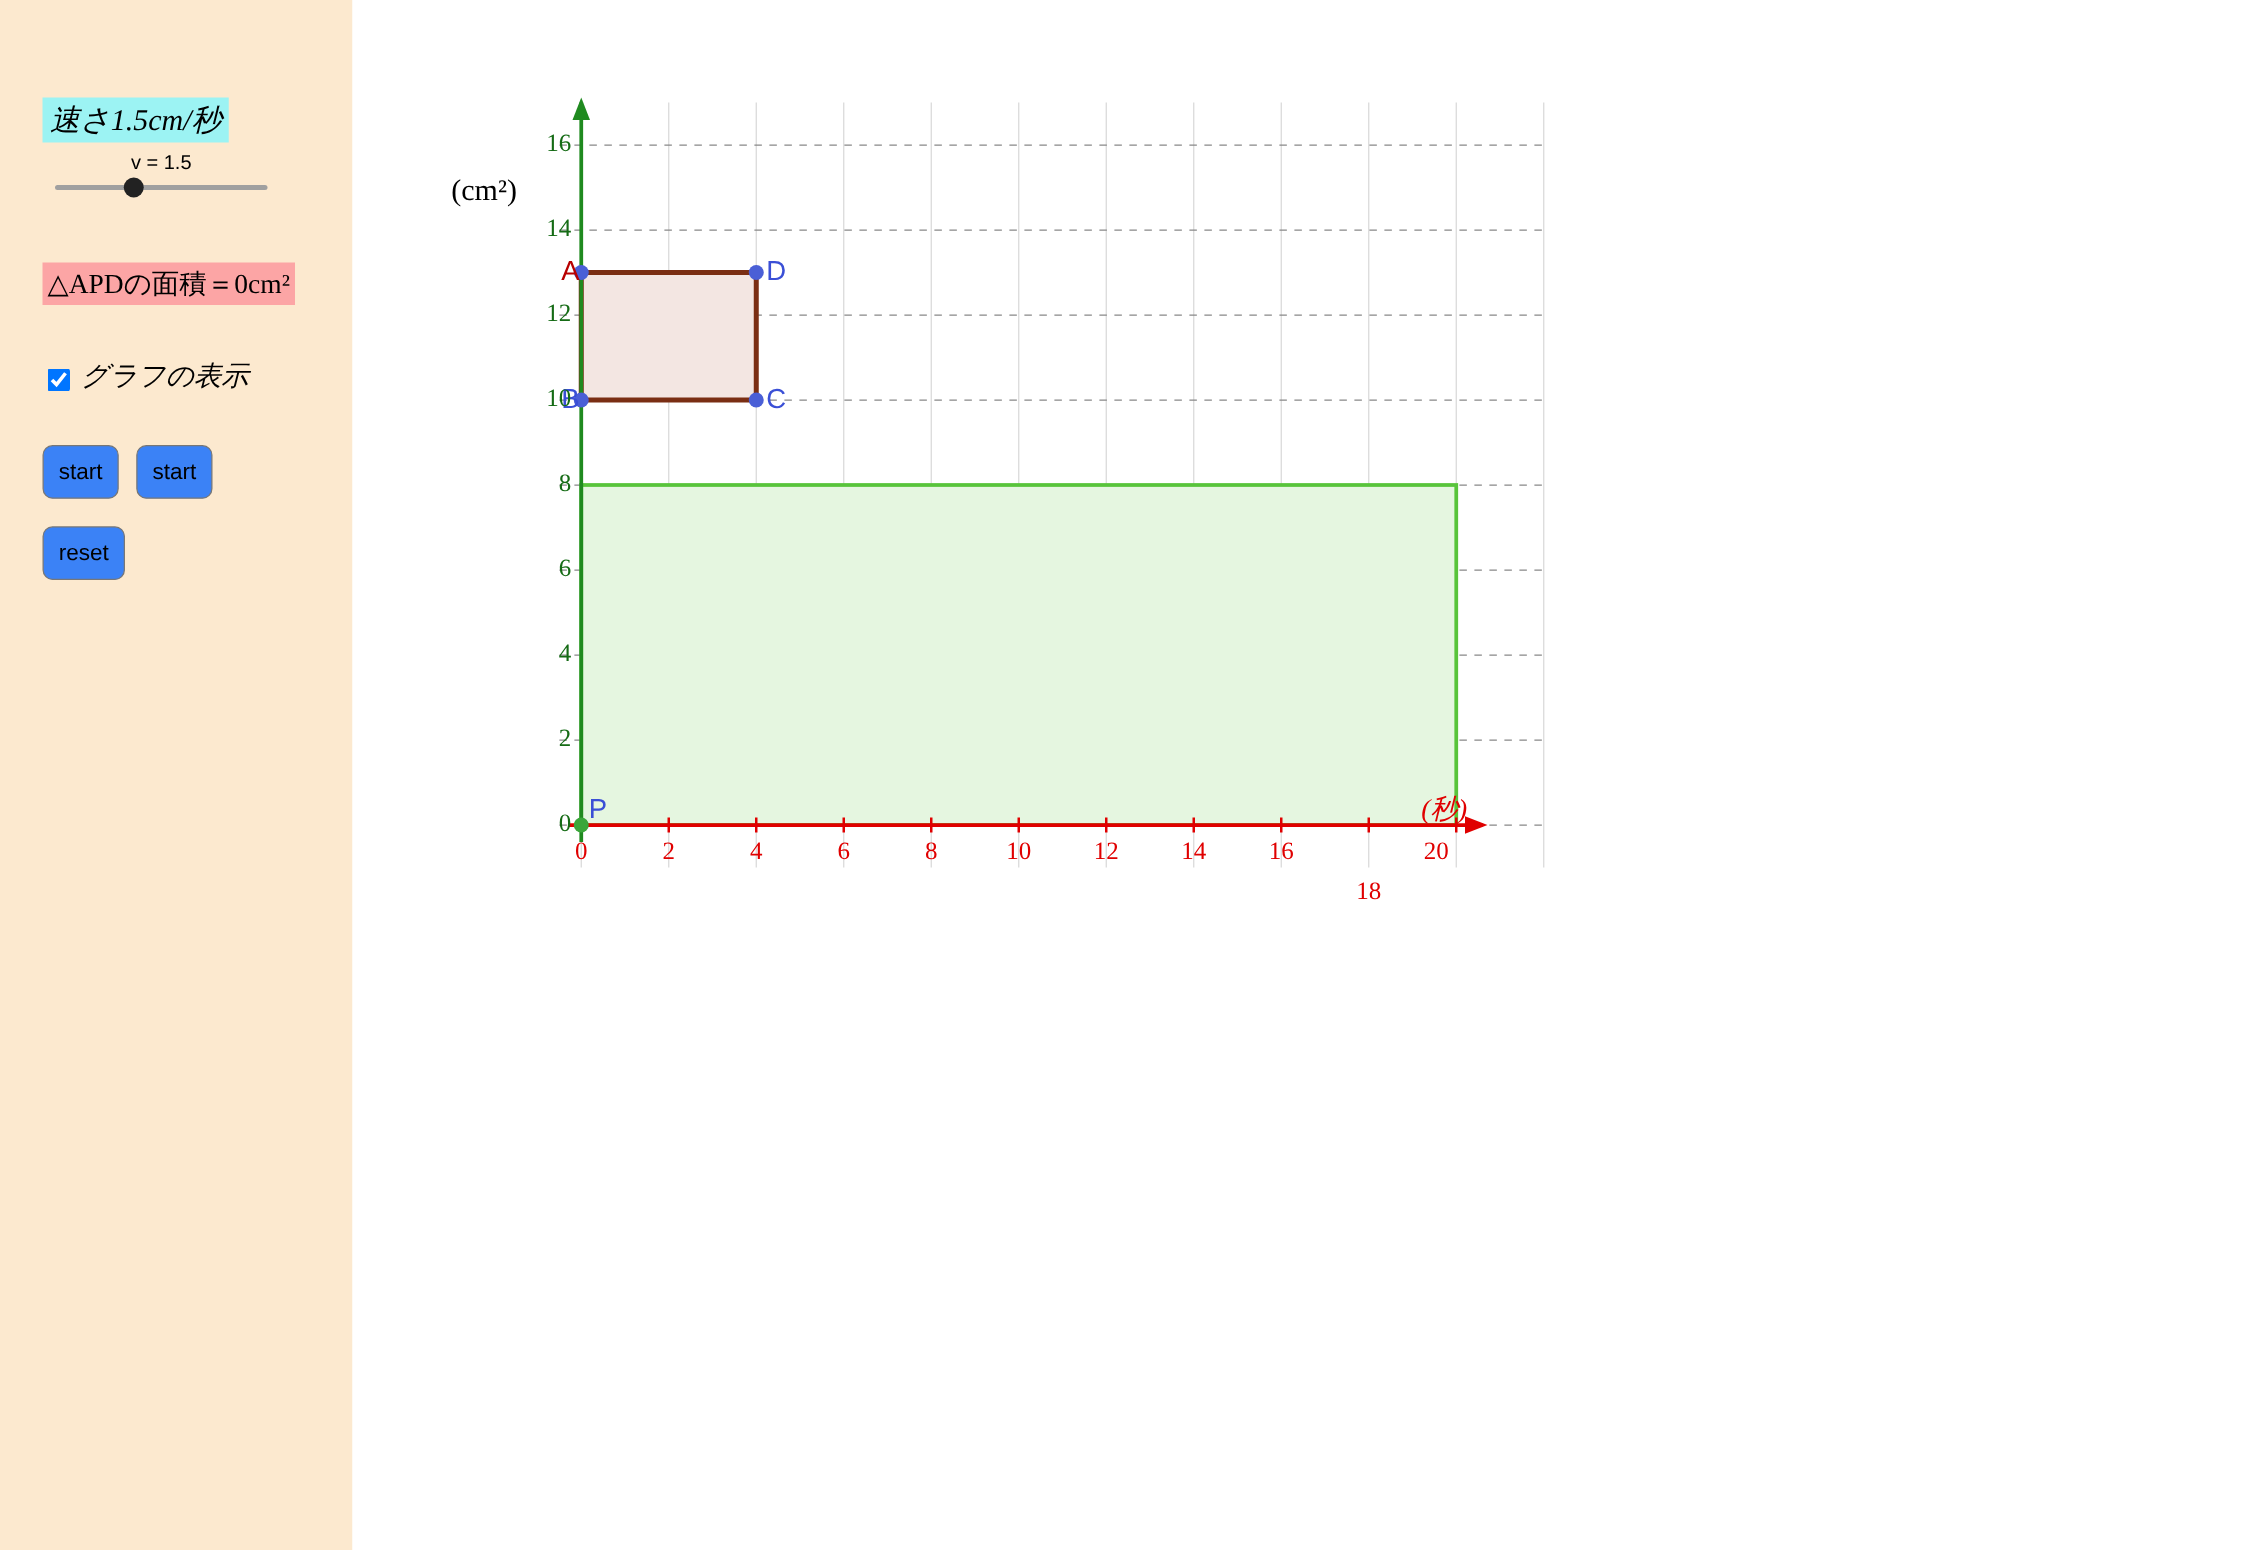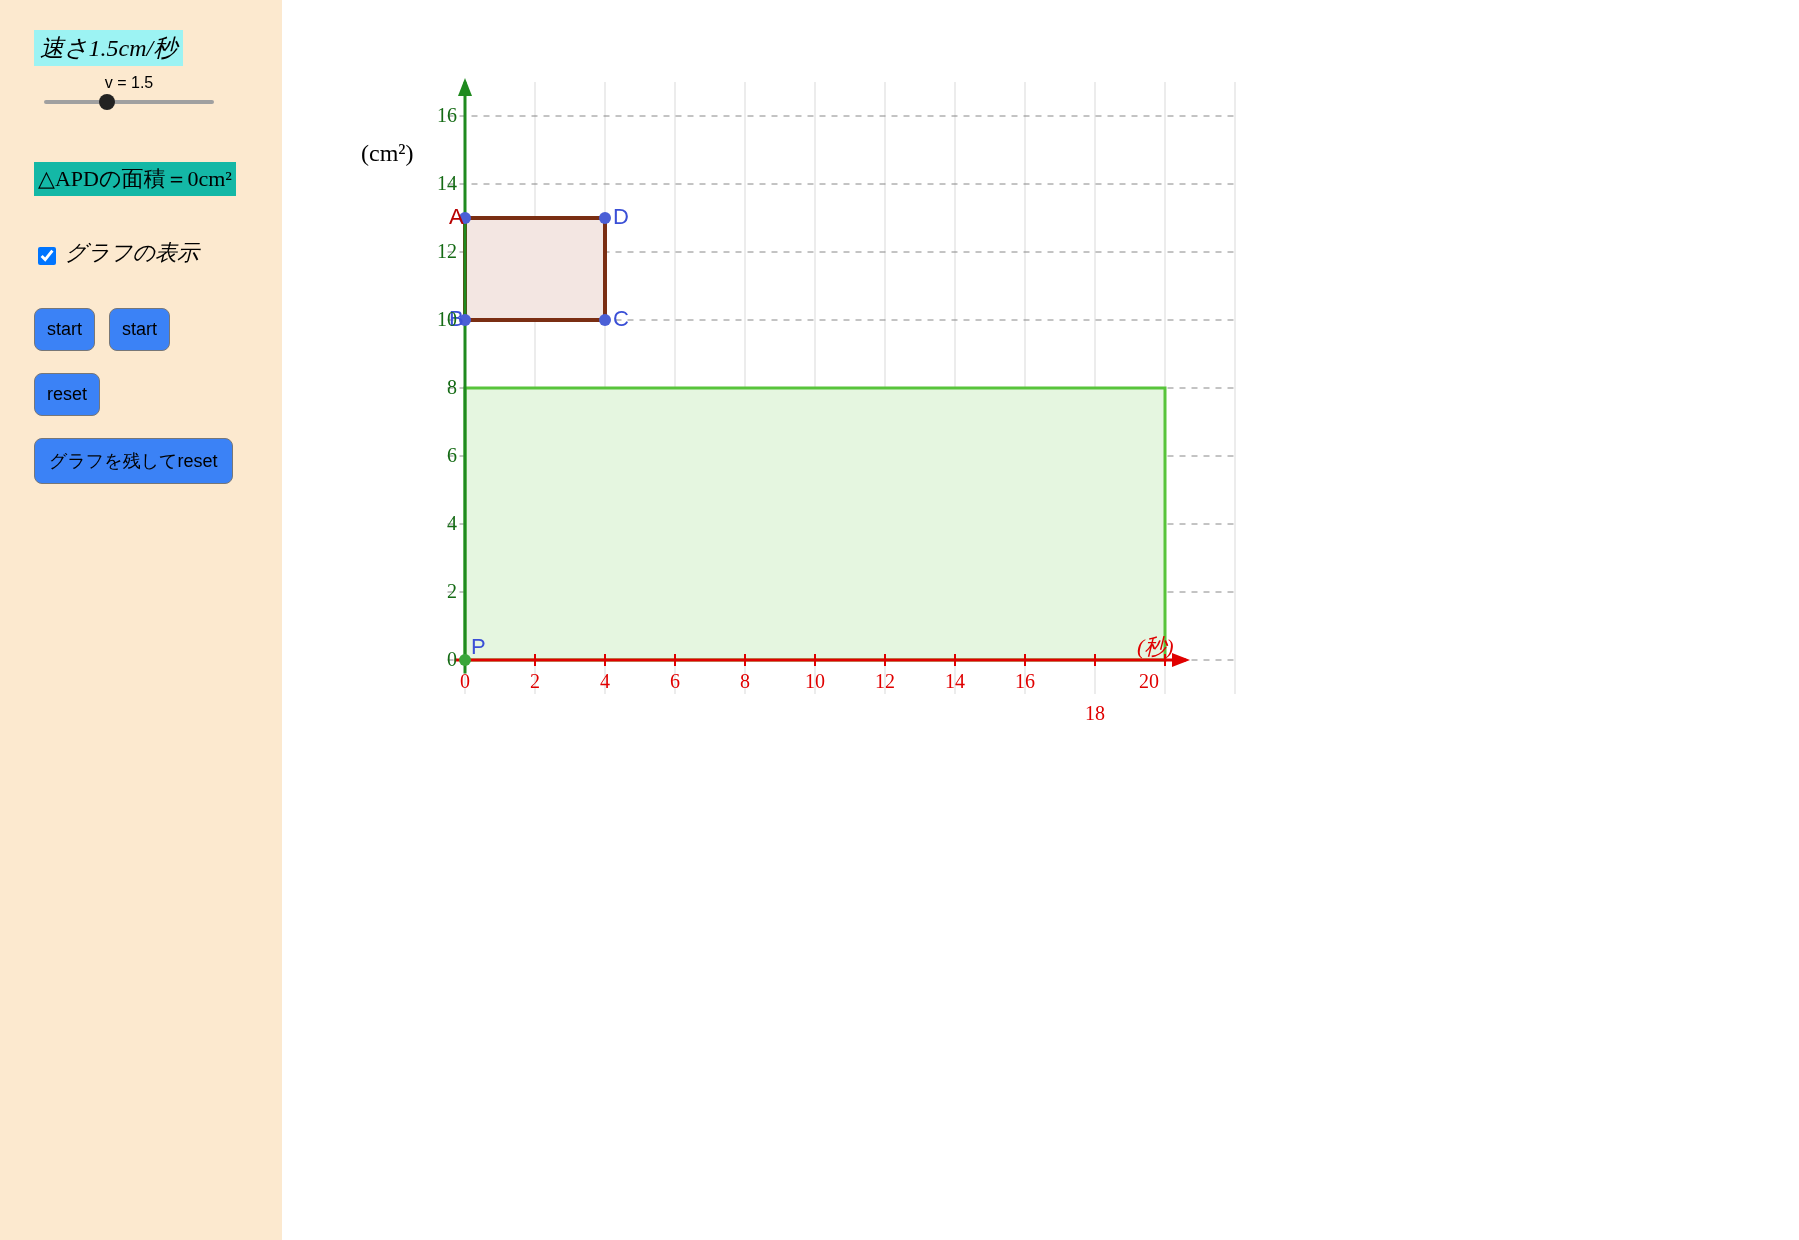--- a/index.html
+++ b/index.html
@@ -8,21 +8,21 @@
     font-family: "Times New Roman", serif;
     background: #fff;
     width: 1799px;
     height: 1240px;
     display: flex;
   }
   .sidebar {
     width: 282px;
     height: 100%;
     background: #fce9cf;
-    padding: 30px 34px 0 34px;
+    padding: 78px 34px 0 34px;
     display: flex;
     flex-direction: column;
     align-items: flex-start;
   }
   .speed-label {
     background: #9cf3f3;
     font-size: 24px;
     font-style: italic;
     padding: 2px 6px;
     margin-bottom: 8px;
@@ -52,21 +52,21 @@
   }
   .slider .thumb {
     position: absolute;
     top: 0;
     width: 16px; height: 16px;
     border-radius: 50%;
     background: #222;
     transform: translateX(-50%);
   }
   .area-label {
-    background: #14b8a6;
+    background: #fca5a5;
     font-size: 22px;
     padding: 2px 4px;
     margin-bottom: 42px;
     white-space: nowrap;
   }
   .checkbox-row {
     display: flex;
     align-items: flex-end;
     font-size: 22px;
     font-style: italic;
@@ -139,23 +139,20 @@
   <label class="checkbox-row">
     <input type="checkbox" id="graph-cb" checked="" style="">
     <span>グラフの表示</span>
   </label>
   <div class="btn-row">
     <button class="btn">start</button>
     <button class="btn">start</button>
   </div>
   <div class="btn-row">
     <button class="btn">reset</button>
-  </div>
-  <div class="btn-row">
-    <button class="btn wide">グラフを残してreset</button>
   </div>
 </div>
 
 <div class="canvas">
   <svg id="plot-svg" width="1517" height="1240">
       <line x1="183" y1="82" x2="183" y2="694" stroke="#d9d9d9" stroke-width="1"></line>
       <line x1="253" y1="82" x2="253" y2="694" stroke="#d9d9d9" stroke-width="1"></line>
       <line x1="323" y1="82" x2="323" y2="694" stroke="#d9d9d9" stroke-width="1"></line>
       <line x1="393" y1="82" x2="393" y2="694" stroke="#d9d9d9" stroke-width="1"></line>
       <line x1="463" y1="82" x2="463" y2="694" stroke="#d9d9d9" stroke-width="1"></line>

